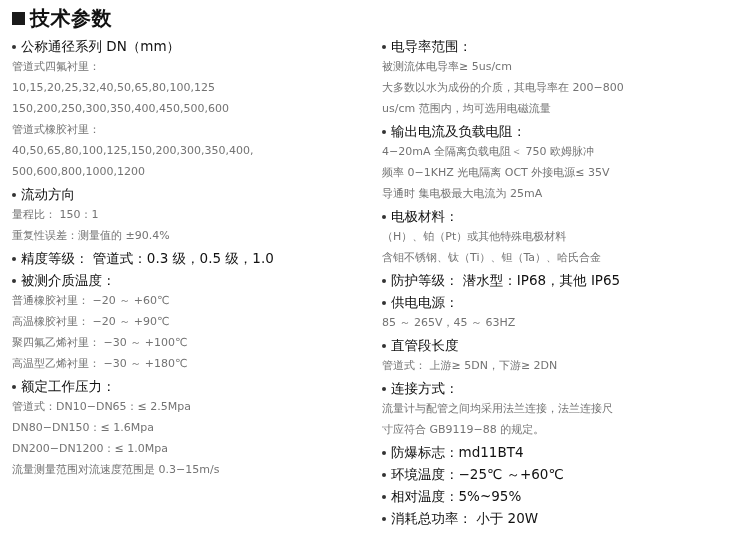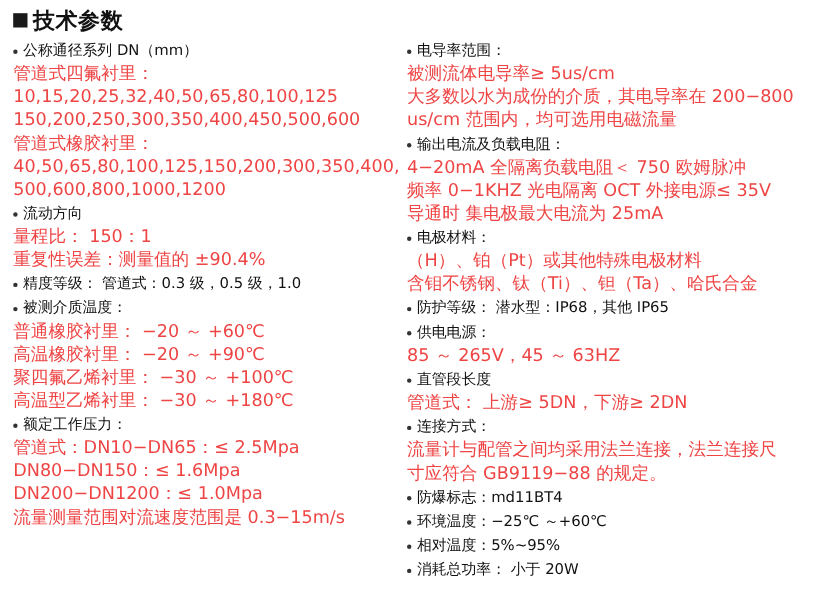--- a/index.html
+++ b/index.html
@@ -35,21 +35,21 @@
   }
   .title-text {
     font-size: 20px;
     font-weight: bold;
     letter-spacing: 0.5px;
     color: #111111;
     line-height: 1;
   }
   .columns {
     display: flex;
-    gap: 28px;
+    gap: 40px;
   }
   .col {
     width: 330px;
     flex: 0 0 auto;
   }
   .col.right {
     width: 350px;
   }
   .bullet-item {
     display: flex;
@@ -63,23 +63,23 @@
     background: #333333;
     margin: 8px 5px 0 2px;
     flex: 0 0 auto;
   }
   .bullet-label {
     font-size: 13.5px;
     line-height: 19px;
     color: #111111;
   }
   .body-line {
-    font-size: 16px;
+    font-size: 11px;
     line-height: 21px;
-    color: #ef4444;
+    color: #737373;
     margin-left: 2px;
     white-space: nowrap;
   }
 </style>
 </head>
 <body>
 
 <div class="page">
 
   <div class="title-row">

